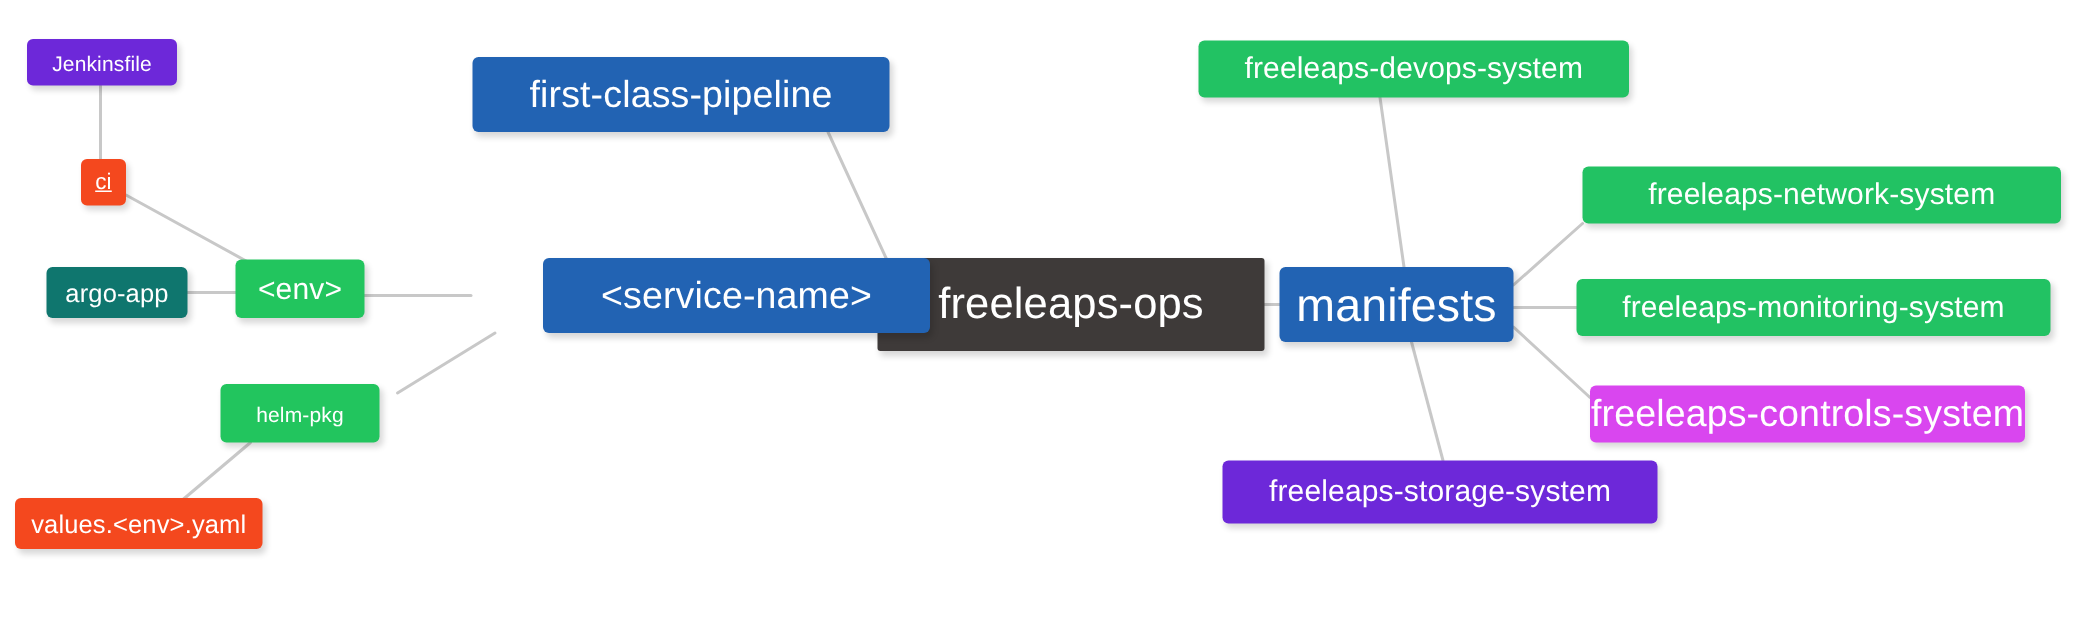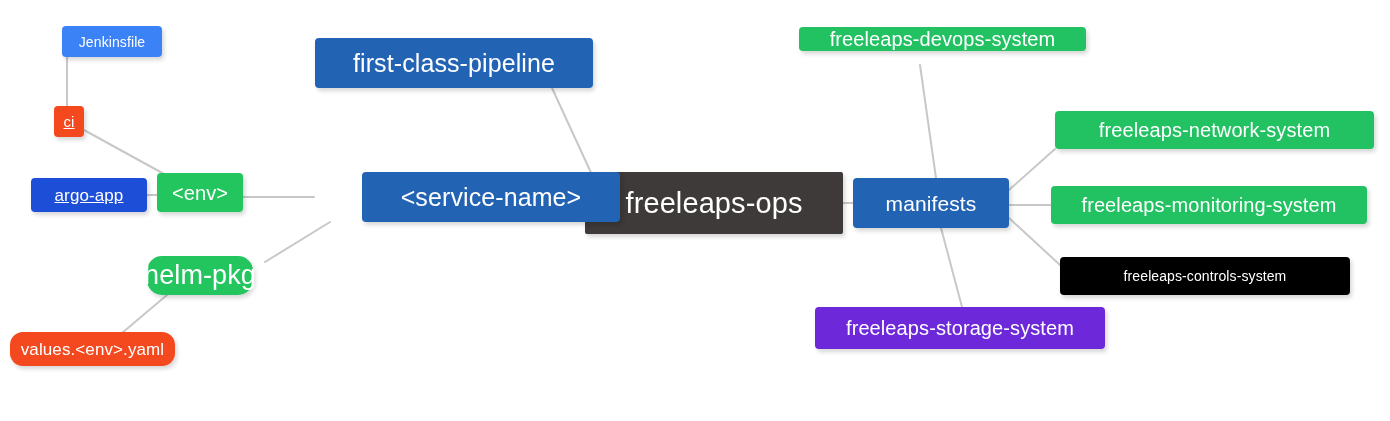--- a/index.html
+++ b/index.html
@@ -63,26 +63,26 @@
       <line x1="936" y1="178" x2="920" y2="65" stroke="#c8c8c8" stroke-width="2" stroke-linecap="round"></line>
       <line x1="1009" y1="190" x2="1055" y2="149" stroke="#c8c8c8" stroke-width="2" stroke-linecap="round"></line>
       <line x1="1009" y1="205" x2="1051" y2="205" stroke="#c8c8c8" stroke-width="2" stroke-linecap="round"></line>
       <line x1="1009" y1="218" x2="1060" y2="265" stroke="#c8c8c8" stroke-width="2" stroke-linecap="round"></line>
       <line x1="941" y1="228" x2="962" y2="307" stroke="#c8c8c8" stroke-width="2" stroke-linecap="round"></line>
     </svg>
   <div id="node-layer">
       <div class="node root" style="left: 585px; top: 172px; width: 258px; height: 62px; background: rgb(62, 58, 57); font-size: 29px;">freeleaps-ops</div>
       <div class="node branch" style="left: 314px; top: 172px; width: 258px; height: 50px; background: rgb(34, 99, 179); font-size: 25px; margin-left: 48px;">&lt;service-name&gt;</div>
       <div class="node branch" style="left: 315px; top: 38px; width: 278px; height: 50px; background: rgb(34, 99, 179); font-size: 25px;">first-class-pipeline</div>
-      <div class="node branch" style="left: 853px; top: 178px; width: 156px; height: 50px; background: rgb(34, 99, 179); font-size: 21px;">manifests</div>
+      <div class="node branch" style="left: 853px; top: 178px; width: 156px; height: 50px; background: rgb(34, 99, 179); font-size: 31px;">manifests</div>
       <div class="node leaf" style="left: 157px; top: 173px; width: 86px; height: 39px; background: rgb(34, 197, 94); font-size: 20px;">&lt;env&gt;</div>
       <div class="node leaf" style="left: 54px; top: 106px; width: 30px; height: 31px; background: rgb(244, 72, 30); font-size: 15px; text-decoration: underline;">ci</div>
-      <div class="node leaf" style="left: 18px; top: 26px; width: 100px; height: 31px; background: #3b82f6; font-size: 14px; margin-left: 44px;">Jenkinsfile</div>
-      <div class="node leaf" style="left: 31px; top: 178px; width: 116px; height: 34px; background: #1d4ed8; font-size: 17px; text-decoration: underline;">argo-app</div>
-      <div class="node leaf" style="left: 147px; top: 256px; width: 106px; height: 39px; background: rgb(34, 197, 94); font-size: 27px; border-radius: 15px;">helm-pkg</div>
-      <div class="node leaf" style="left: 10px; top: 332px; width: 165px; height: 34px; background: rgb(244, 72, 30); font-size: 17px; border-radius: 13px;">values.&lt;env&gt;.yaml</div>
-      <div class="node leaf" style="left: 799px; top: 27px; width: 287px; height: 24px; background: rgb(34, 194, 99); font-size: 20px;">freeleaps-devops-system</div>
+      <div class="node leaf" style="left: 18px; top: 26px; width: 100px; height: 31px; background: #6d28d9; font-size: 14px;">Jenkinsfile</div>
+      <div class="node leaf" style="left: 31px; top: 178px; width: 94px; height: 34px; background: #0f766e; font-size: 17px;">argo-app</div>
+      <div class="node leaf" style="left: 147px; top: 256px; width: 106px; height: 39px; background: rgb(34, 197, 94); font-size: 14px;">helm-pkg</div>
+      <div class="node leaf" style="left: 10px; top: 332px; width: 165px; height: 34px; background: rgb(244, 72, 30); font-size: 17px;">values.&lt;env&gt;.yaml</div>
+      <div class="node leaf" style="left: 799px; top: 27px; width: 287px; height: 38px; background: rgb(34, 194, 99); font-size: 20px;">freeleaps-devops-system</div>
       <div class="node leaf" style="left: 1055px; top: 111px; width: 319px; height: 38px; background: rgb(34, 194, 99); font-size: 20px;">freeleaps-network-system</div>
       <div class="node leaf" style="left: 1051px; top: 186px; width: 316px; height: 38px; background: rgb(34, 194, 99); font-size: 20px;">freeleaps-monitoring-system</div>
-      <div class="node leaf" style="left: 1060px; top: 257px; width: 290px; height: 38px; background: #000000; font-size: 14px;">freeleaps-controls-system</div>
+      <div class="node leaf" style="left: 1060px; top: 257px; width: 290px; height: 38px; background: #d946ef; font-size: 25px;">freeleaps-controls-system</div>
       <div class="node leaf" style="left: 815px; top: 307px; width: 290px; height: 42px; background: #6d28d9; font-size: 20px;">freeleaps-storage-system</div>
     </div>
 </div>
 
 </body></html>

